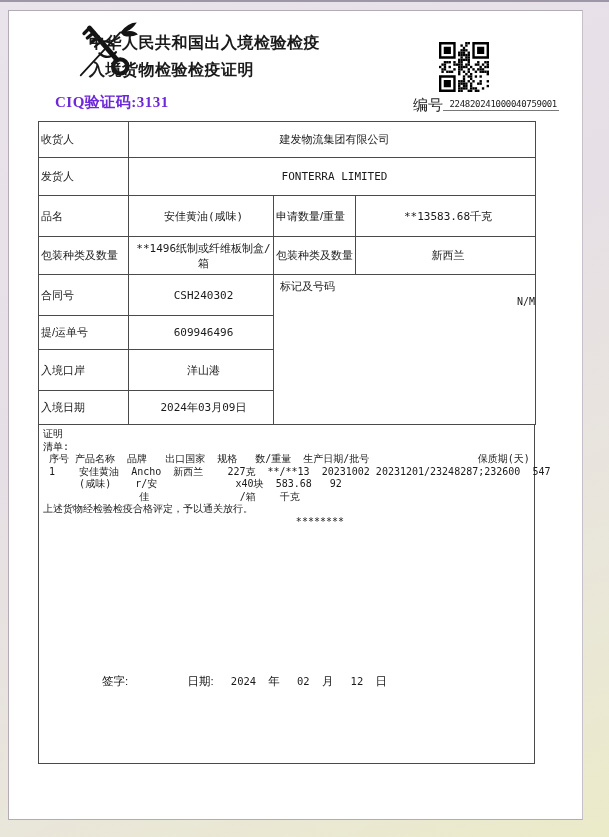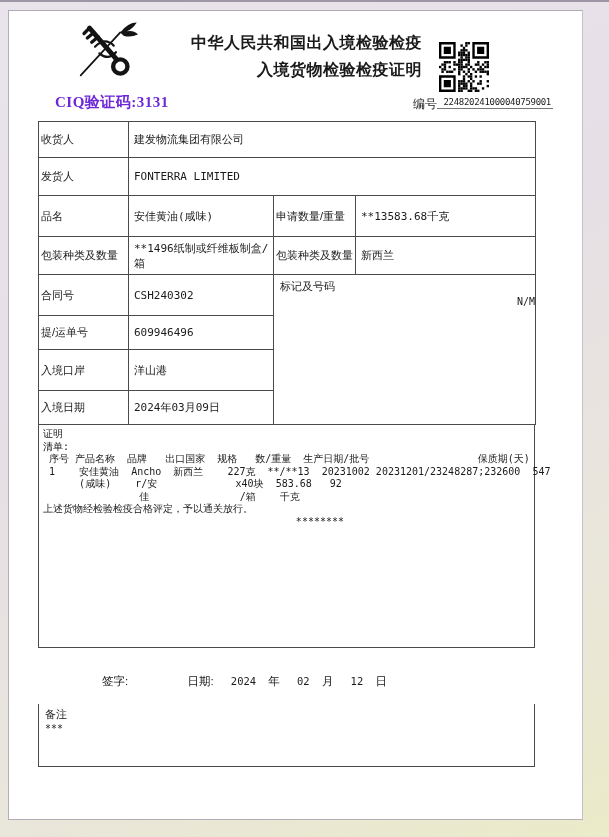--- a/index.html
+++ b/index.html
@@ -9,43 +9,43 @@
     background:linear-gradient(155deg,#e9e3ec 0%,#e6dfe6 40%,#e9e6da 75%,#ebebc9 100%);
     position:relative; overflow:hidden; color:#1a1a1a;
   }
   .top-edge { position:absolute; left:0; top:0; width:609px; height:2px; background:#9d96a4; }
   .page {
     position:absolute; left:8px; top:10px; width:575px; height:810px;
     background:#fff; border:1px solid #b3abb6; border-right-color:#c7bfc9;
   }
   
   .logo { position:absolute; left:62px; top:6px; width:70px; height:66px; }
-  .titles { position:absolute; left:68px; top:22px; width:345px; text-align:right; }
+  .titles { position:absolute; left:80px; top:22px; width:345px; text-align:left; }
   .title1 { font-size:16px; font-weight:bold; letter-spacing:0.5px; }
   .title2 { font-size:16px; font-weight:bold; letter-spacing:0.5px; margin-top:6px; }
   .qr { position:absolute; left:430px; top:31px; width:50px; height:50px; }
   .qr svg { display:block; width:50px; height:50px; }
   .ciq { position:absolute; left:46px; top:82px; font-size:15px; font-weight:bold; color:#6d28d9;
          font-family:"Liberation Serif","DejaVu Serif",serif; letter-spacing:0.5px; }
   .serial { position:absolute; left:404px; top:85px; display:flex; align-items:flex-end; }
-  .serial-label { font-size:12px; }
+  .serial-label { font-size:15px; }
   .serial-num { font-size:9px; font-family:"DejaVu Sans Mono",monospace;
                 border-bottom:1px solid #777; padding:0 2px 1px 2px; min-width:116px;
                 position:relative; top:-4px; letter-spacing:-0.3px;text-align:right; }
   
   table.info { position:absolute; left:29px; top:110px; width:497px;
                border-collapse:collapse; table-layout:fixed; }
   table.info td { border:1px solid #4a4a4a; font-size:11px; overflow:hidden; }
   td.lbl { text-align:left; vertical-align:middle; padding:0 2px; }
-  td.val { text-align:left; vertical-align:middle; padding:0 0 0 5px;
+  td.val { text-align:center; vertical-align:middle; padding:0 0 0 5px;
            font-family:"DejaVu Sans Mono",monospace; font-size:10px; }
   td.marks { vertical-align:top; padding:4px 0 0 6px; font-size:11px; }
   .marks-sub { font-family:"DejaVu Sans Mono",monospace; font-size:10px; margin-top:2px;text-align:right; }
   
-  .cert-box { position:absolute; left:29px; top:413px; width:497px; height:224px;
+  .cert-box { position:absolute; left:29px; top:413px; width:497px; height:340px;
               border:1px solid #4a4a4a; border-top:none; }
   .cert-text { position:absolute; left:4px; top:4px; white-space:pre;
                font-family:"DejaVu Sans Mono",monospace; font-size:10px; line-height:12.5px; }
   .sign-row { position:absolute; left:0; top:250px; width:100%; font-size:11.5px; white-space:nowrap; }
   .sign-row .sig { margin-left:63px; }
   .sign-row .dl { margin-left:56px; }
   .sign-row .dv { margin-left:14px; font-family:"DejaVu Sans Mono",monospace; font-size:10.5px; }
   .sign-row .du { margin-left:9px; }
   
   .remarks-box { position:absolute; left:29px; top:693px; width:497px; height:63px;
@@ -283,18 +283,14 @@
       <span class="dl">日期:</span>
       <span class="dv">2024</span>
       <span class="du">年</span>
       <span class="dv">02</span>
       <span class="du">月</span>
       <span class="dv">12</span>
       <span class="du">日</span>
     </div>
   </div>
 
-  <div class="remarks-box">
-    <div class="remarks-label">备注</div>
-    <div class="remarks-value">***</div>
-  </div>
 
 </div>
 
 </body></html>

